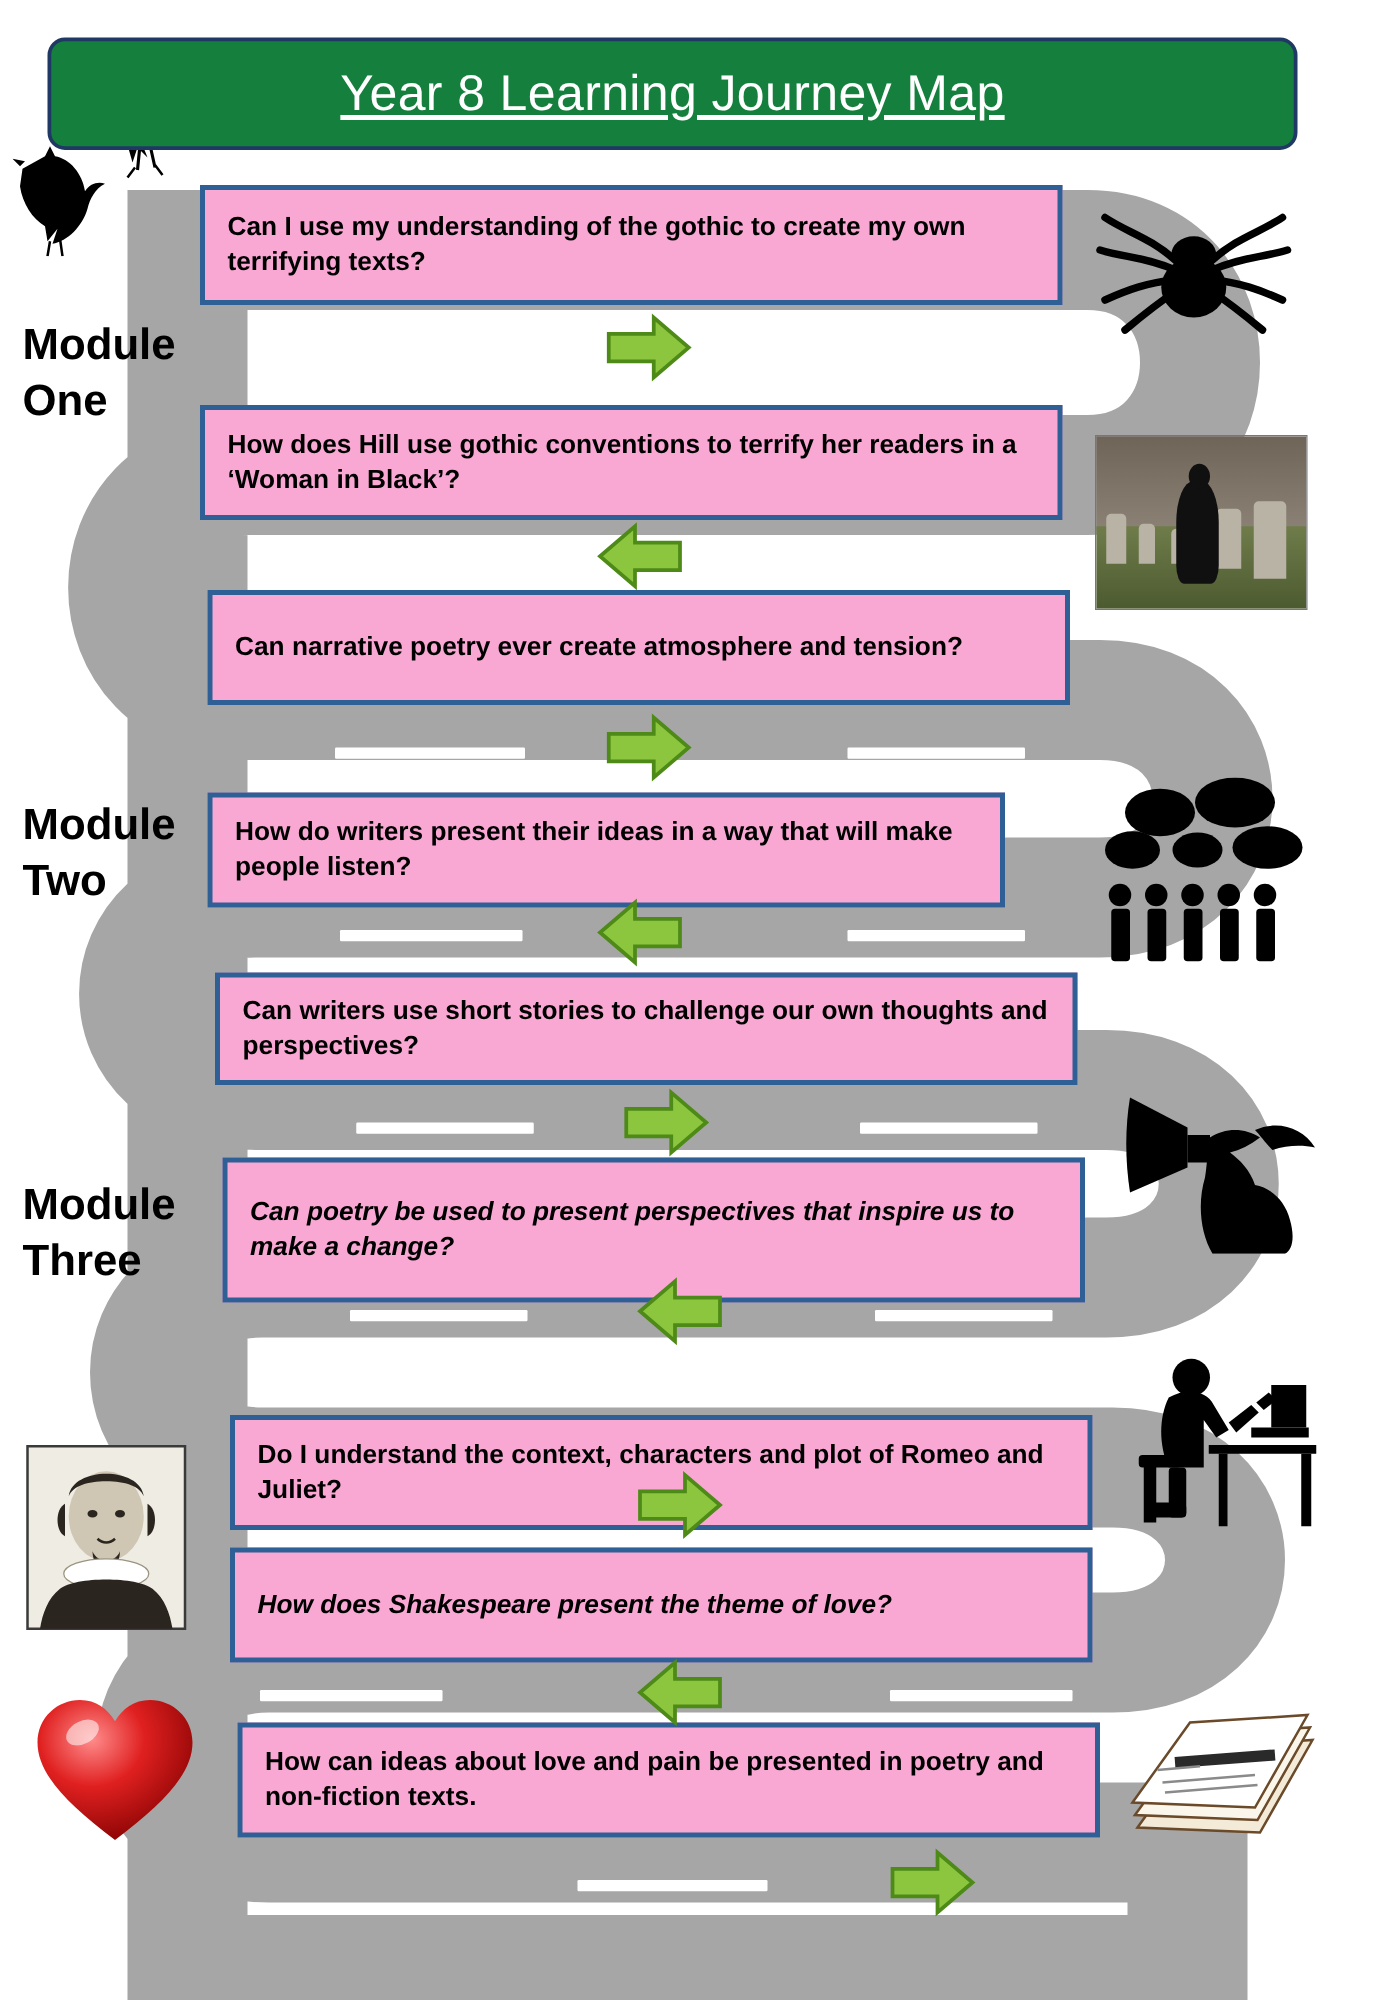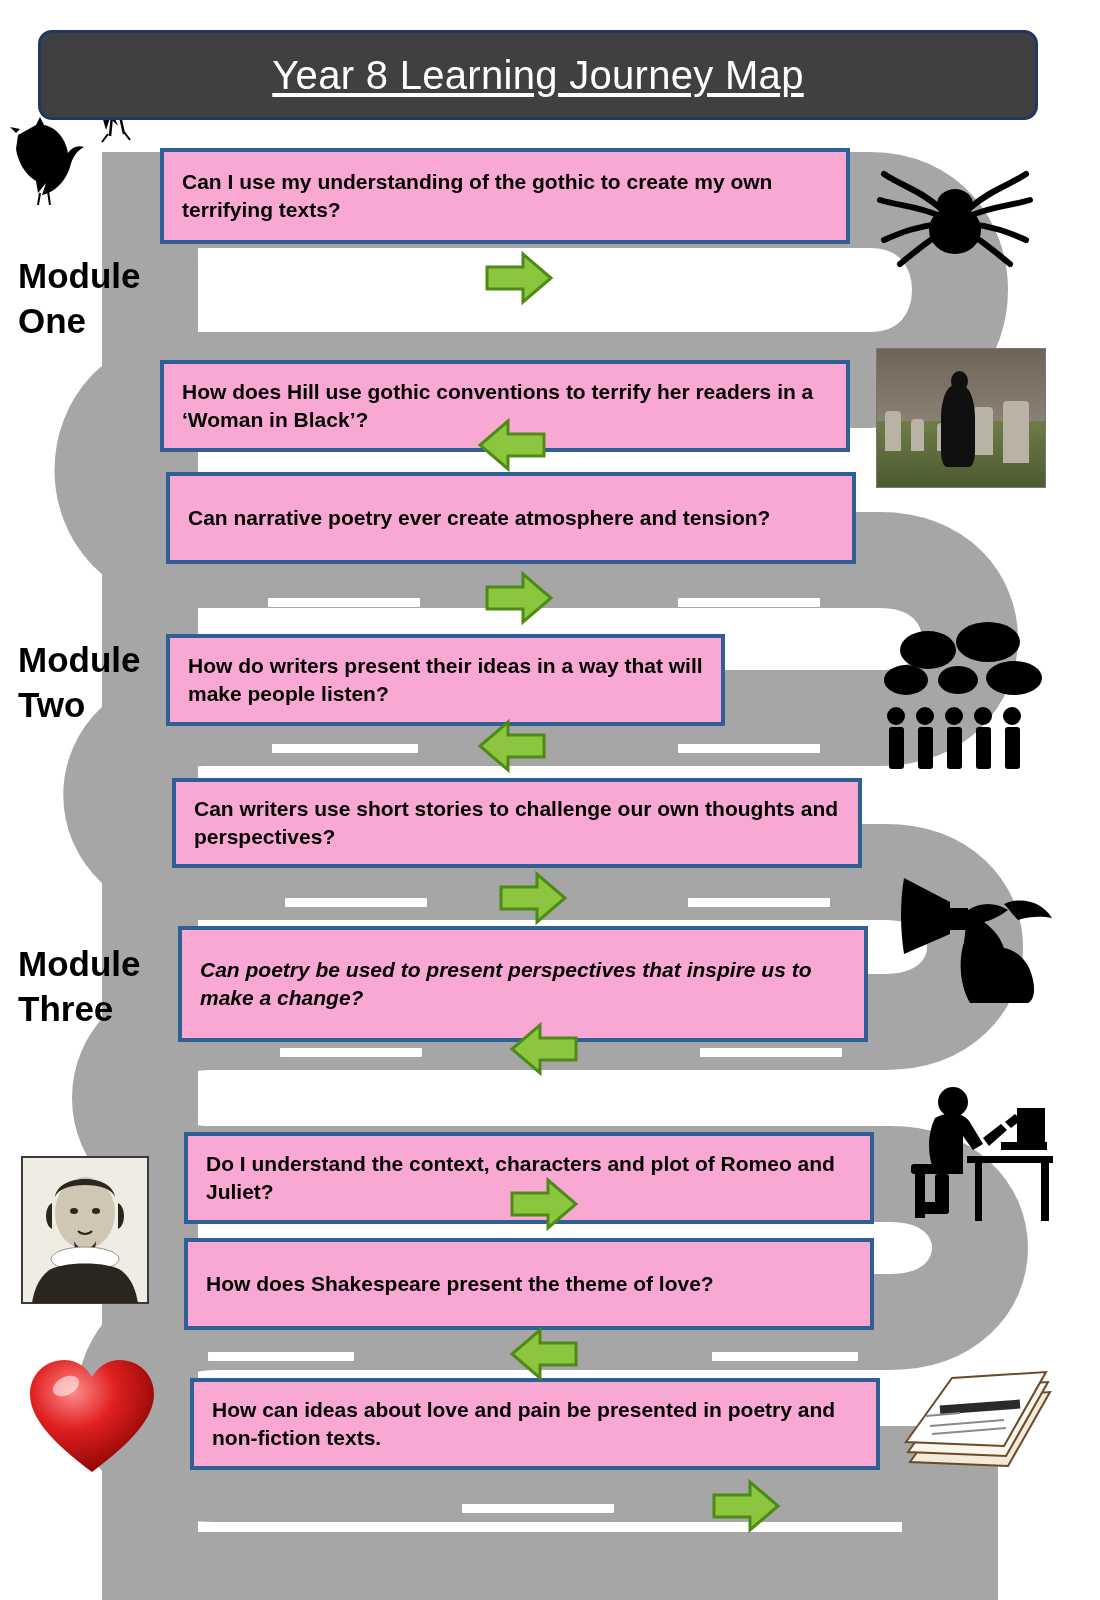--- a/index.html
+++ b/index.html
@@ -12,21 +12,21 @@
     position: relative;
     font-family: "Liberation Sans", sans-serif;
     overflow: hidden;
   }
 
   
   #title-banner {
     position: absolute;
     left: 38px; top: 30px;
     width: 1000px; height: 90px;
-    background: #404040;
+    background: #15803d;
     border: 3px solid #1F3864;
     border-radius: 14px;
     display: flex;
     align-items: center;
     justify-content: center;
     z-index: 40;
   }
   #title-text {
     color: #ffffff;
     font-size: 40px;
@@ -70,27 +70,27 @@
     padding: 8px 16px 8px 18px;
   }
   .q-box span {
     font-size: 21px;
     font-weight: bold;
     color: #000000;
     line-height: 1.32;
   }
 
   #q1 { left: 160px; top: 148px;  width: 690px; height: 96px; }
-  #q2 { left: 160px; top: 324px;  width: 690px; height: 92px; margin-top: 36px; }
+  #q2 { left: 160px; top: 324px;  width: 690px; height: 92px; }
   #q3 { left: 166px; top: 472px;  width: 690px; height: 92px; }
-  #q4 { left: 166px; top: 634px;  width: 559px; height: 92px; }
+  #q4 { left: 166px; top: 634px;  width: 638px; height: 92px; }
   #q5 { left: 172px; top: 778px;  width: 690px; height: 90px; }
   #q6 { left: 178px; top: 926px;  width: 690px; height: 116px; font-style: italic; }
   #q7 { left: 184px; top: 1084px; width: 690px; height: 92px; margin-top: 48px; }
-  #q8 { left: 184px; top: 1238px; width: 690px; height: 92px; }
+  #q8 { left: 184px; top: 1238px; width: 690px; height: 92px; font-style: italic; }
   #q9 { left: 190px; top: 1378px; width: 690px; height: 92px; }
 
   
   .arrow {
     position: absolute;
     z-index: 36;
     width: 72px; height: 56px;
   }
 
   

